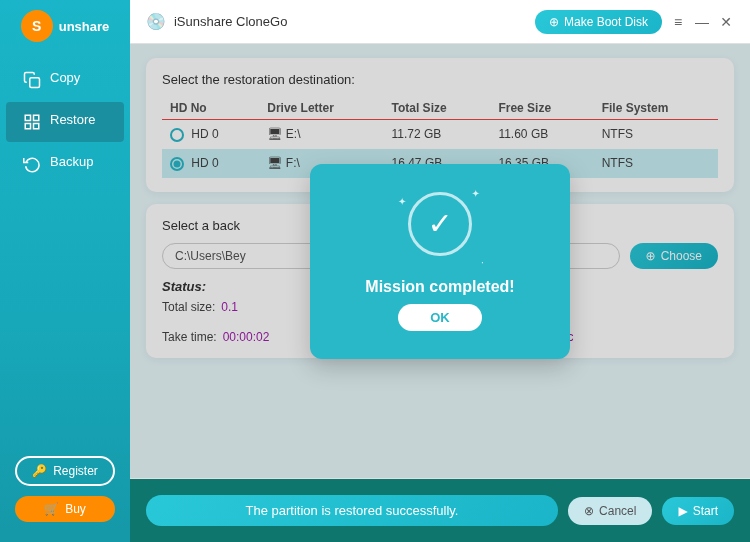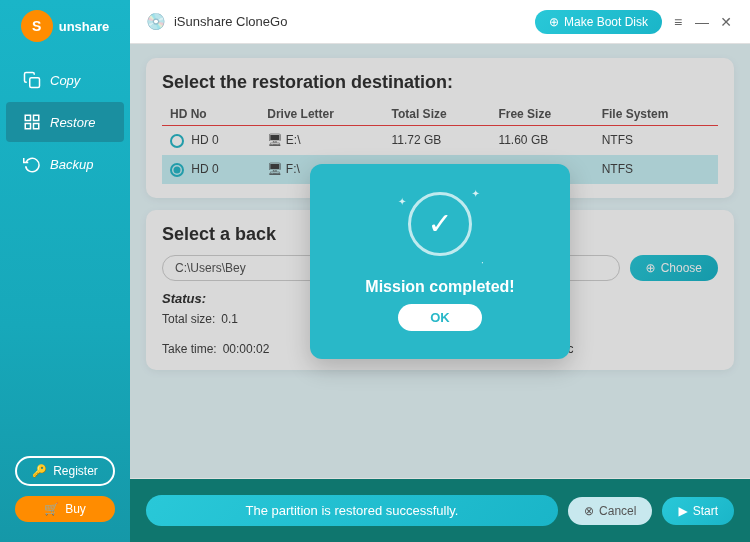--- a/index.html
+++ b/index.html
@@ -50,28 +50,27 @@
       font-weight: 600;
     }
     .sidebar-nav {
       width: 100%;
       display: flex;
       flex-direction: column;
       gap: 2px;
     }
     .nav-item {
       display: flex;
-      align-items: center;
+      align-items: flex-start;
       gap: 8px;
       padding: 10px 16px;
       color: white;
       cursor: pointer;
       border-radius: 4px;
       margin: 0 6px;
-      font-style: italic;
     }
     .nav-item.active {
       background: #1a8fa0;
     }
     .nav-icon {
       width: 20px;
       height: 20px;
       display: flex;
       align-items: center;
       justify-content: center;
@@ -187,24 +186,24 @@
 
     
     .card {
       background: white;
       border-radius: 10px;
       padding: 14px 16px;
       box-shadow: 0 2px 8px rgba(0,0,0,0.06);
     }
 
     .card-title {
-      font-weight: 700;
+      font-weight: 400;
       color: #333;
       margin-bottom: 10px;
-      font-size: 18px;
+      font-size: 13px;
     }
 
     
     .restore-table {
       width: 100%;
       border-collapse: collapse;
     }
     .restore-table th {
       text-align: left;
       color: #555;
@@ -297,21 +296,21 @@
       color: #555;
     }
     .info-item {
       display: flex;
       gap: 6px;
     }
     .info-key {
       color: #444;
     }
     .info-val {
-      color: #404040;
+      color: #a21caf;
     }
 
     
     .bottom-bar {
       background: #0f766e;
       border-top: 1px solid #e0e0e0;
       padding: 16px 16px;
       display: flex;
       align-items: center;
       gap: 10px;

